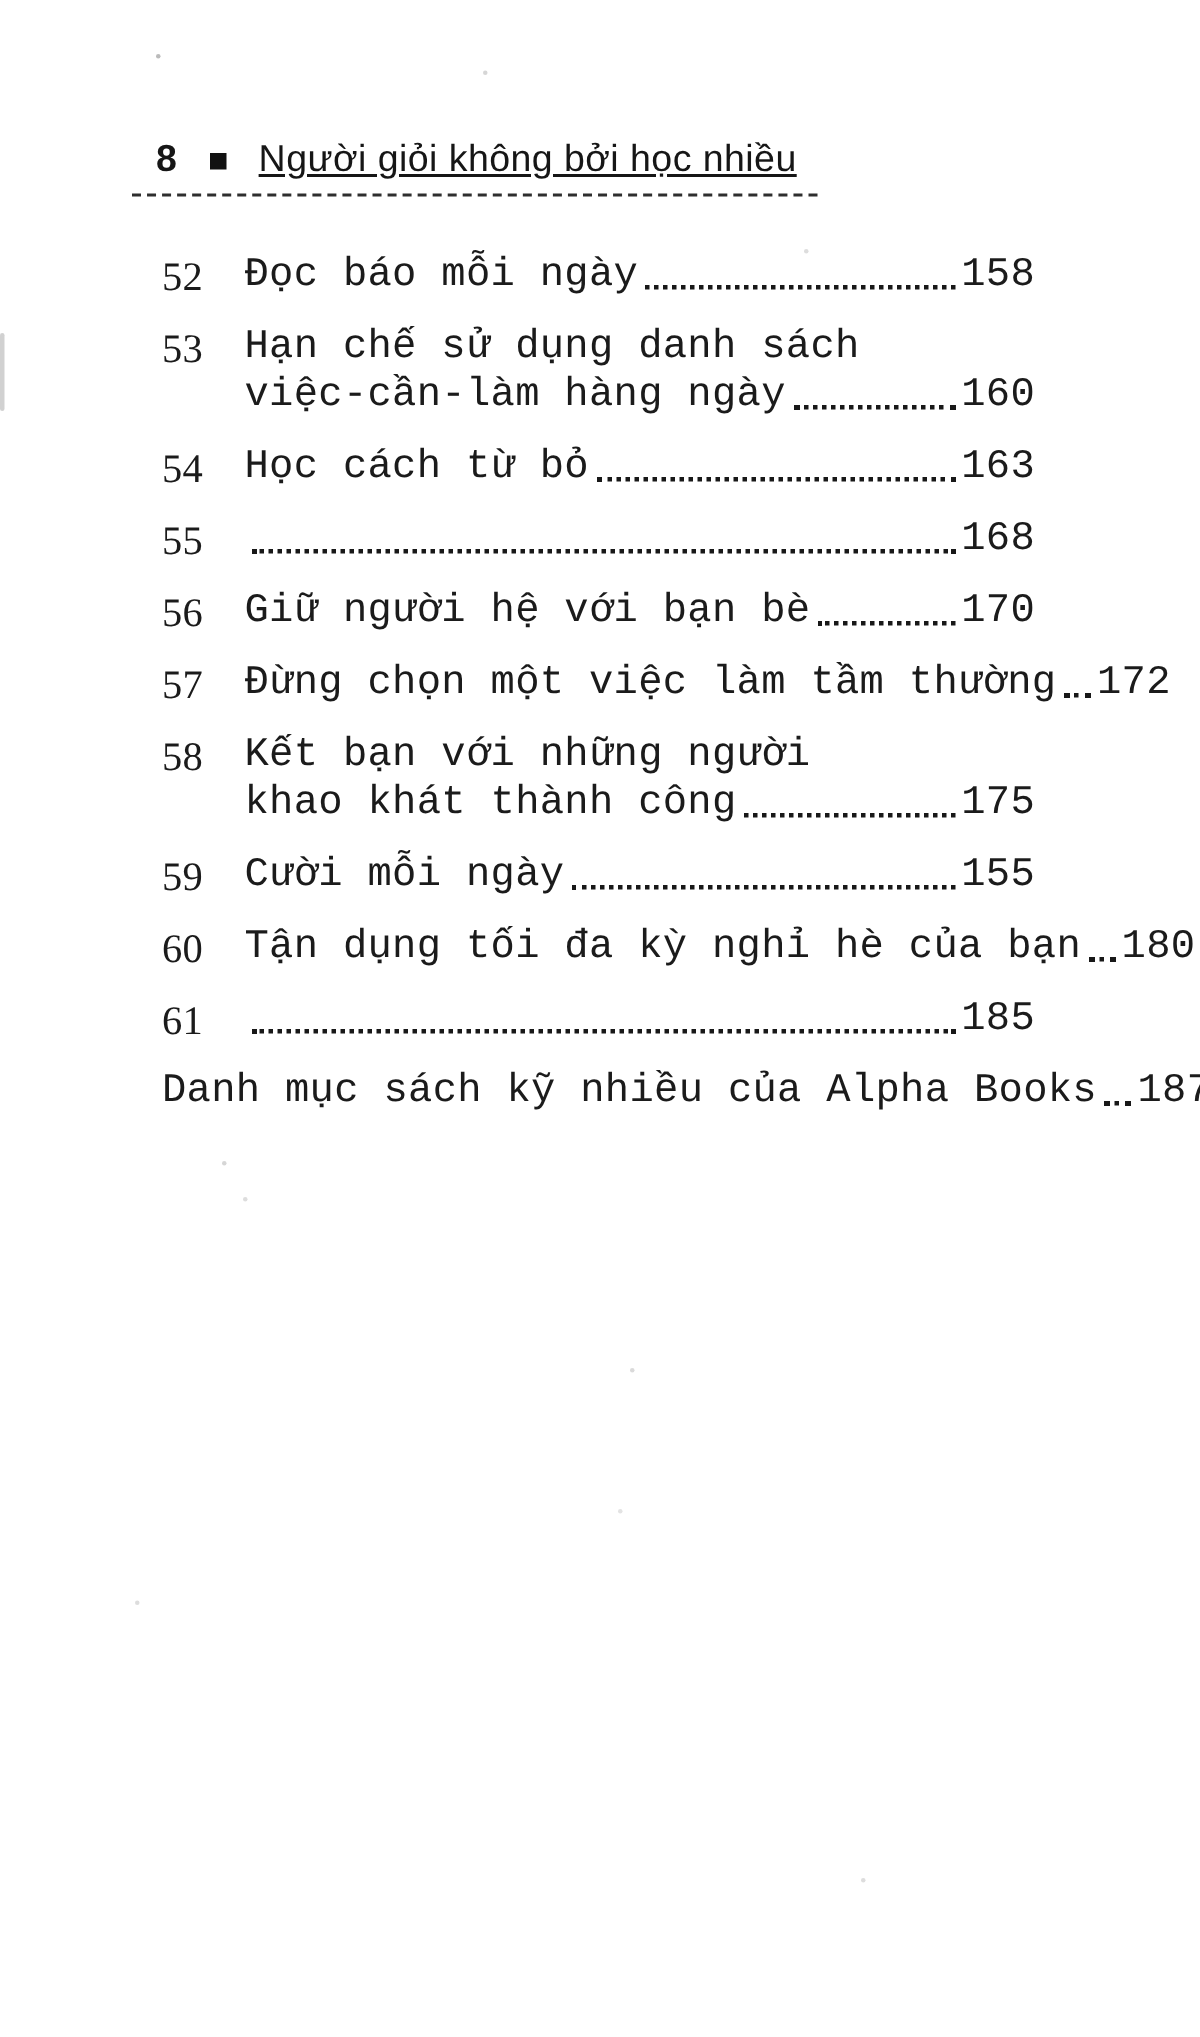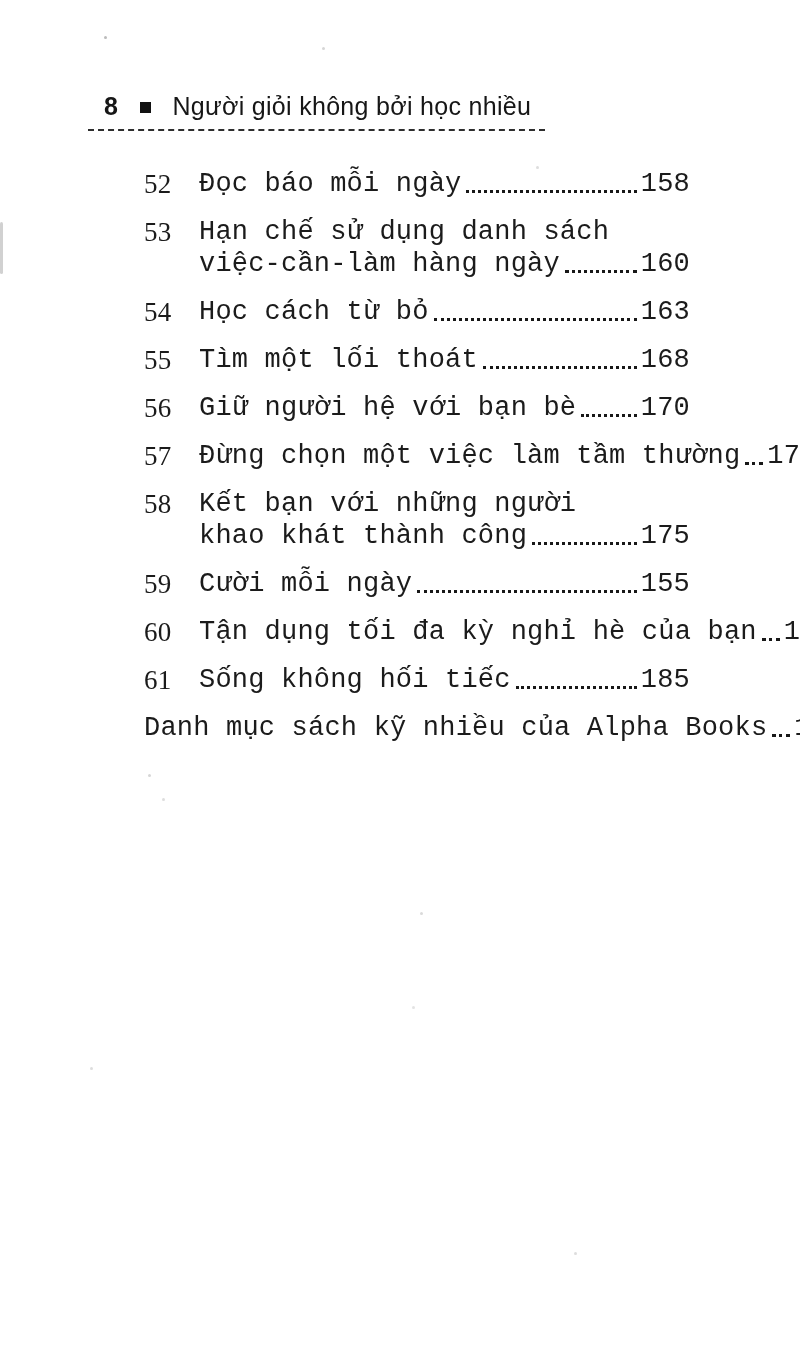--- a/index.html
+++ b/index.html
@@ -33,34 +33,34 @@
   }
   .header .pgnum { font-weight: bold; letter-spacing: 0.5px; }
   .header .bullet {
     display: inline-block;
     width: 11px;
     height: 11px;
     background: #111;
     margin: 2px 21px 0 22px;
     flex: 0 0 auto;
   }
-  .header .booktitle { letter-spacing: 0.3px; }
+  .header .booktitle { letter-spacing: 0.3px; text-decoration: underline; }
 
   
   .toc {
     position: absolute;
     left: 108px;
     top: 168px;
     width: 582px;
     font-size: 27px;
     line-height: 32px;
     letter-spacing: 0.2px;
   }
   .entry { margin-bottom: 16px; }
-  .row { display: flex; align-items: center; margin-left: 36px; }
+  .row { display: flex; align-items: center; }
   .num { flex: 0 0 55px; }
   .title { white-space: nowrap; font-family: Liberation Mono, monospace; }
   .leader {
     flex: 1 1 auto;
     min-width: 18px;
     align-self: flex-end;
     border-bottom: 3px dotted #181818;
     margin: 0 4px 7px 5px;
     height: 0;
   }
@@ -124,21 +124,20 @@
         <span class="num">54</span>
         <span class="title">Học cách từ bỏ</span>
         <span class="leader"></span>
         <span class="pg">163</span>
       </div>
     </div>
 
     <div class="entry">
       <div class="row">
         <span class="num">55</span>
-        <span class="title">Tìm một lối thoát</span>
         <span class="leader"></span>
         <span class="pg">168</span>
       </div>
     </div>
 
     <div class="entry">
       <div class="row">
         <span class="num">56</span>
         <span class="title">Giữ người hệ với bạn bè</span>
         <span class="leader"></span>
@@ -182,21 +181,20 @@
         <span class="num">60</span>
         <span class="title">Tận dụng tối đa kỳ nghỉ hè của bạn</span>
         <span class="leader"></span>
         <span class="pg">180</span>
       </div>
     </div>
 
     <div class="entry">
       <div class="row">
         <span class="num">61</span>
-        <span class="title">Sống không hối tiếc</span>
         <span class="leader"></span>
         <span class="pg">185</span>
       </div>
     </div>
 
     <div class="entry">
       <div class="row">
         <span class="title">Danh mục sách kỹ nhiều của Alpha Books</span>
         <span class="leader"></span>
         <span class="pg">187</span>

